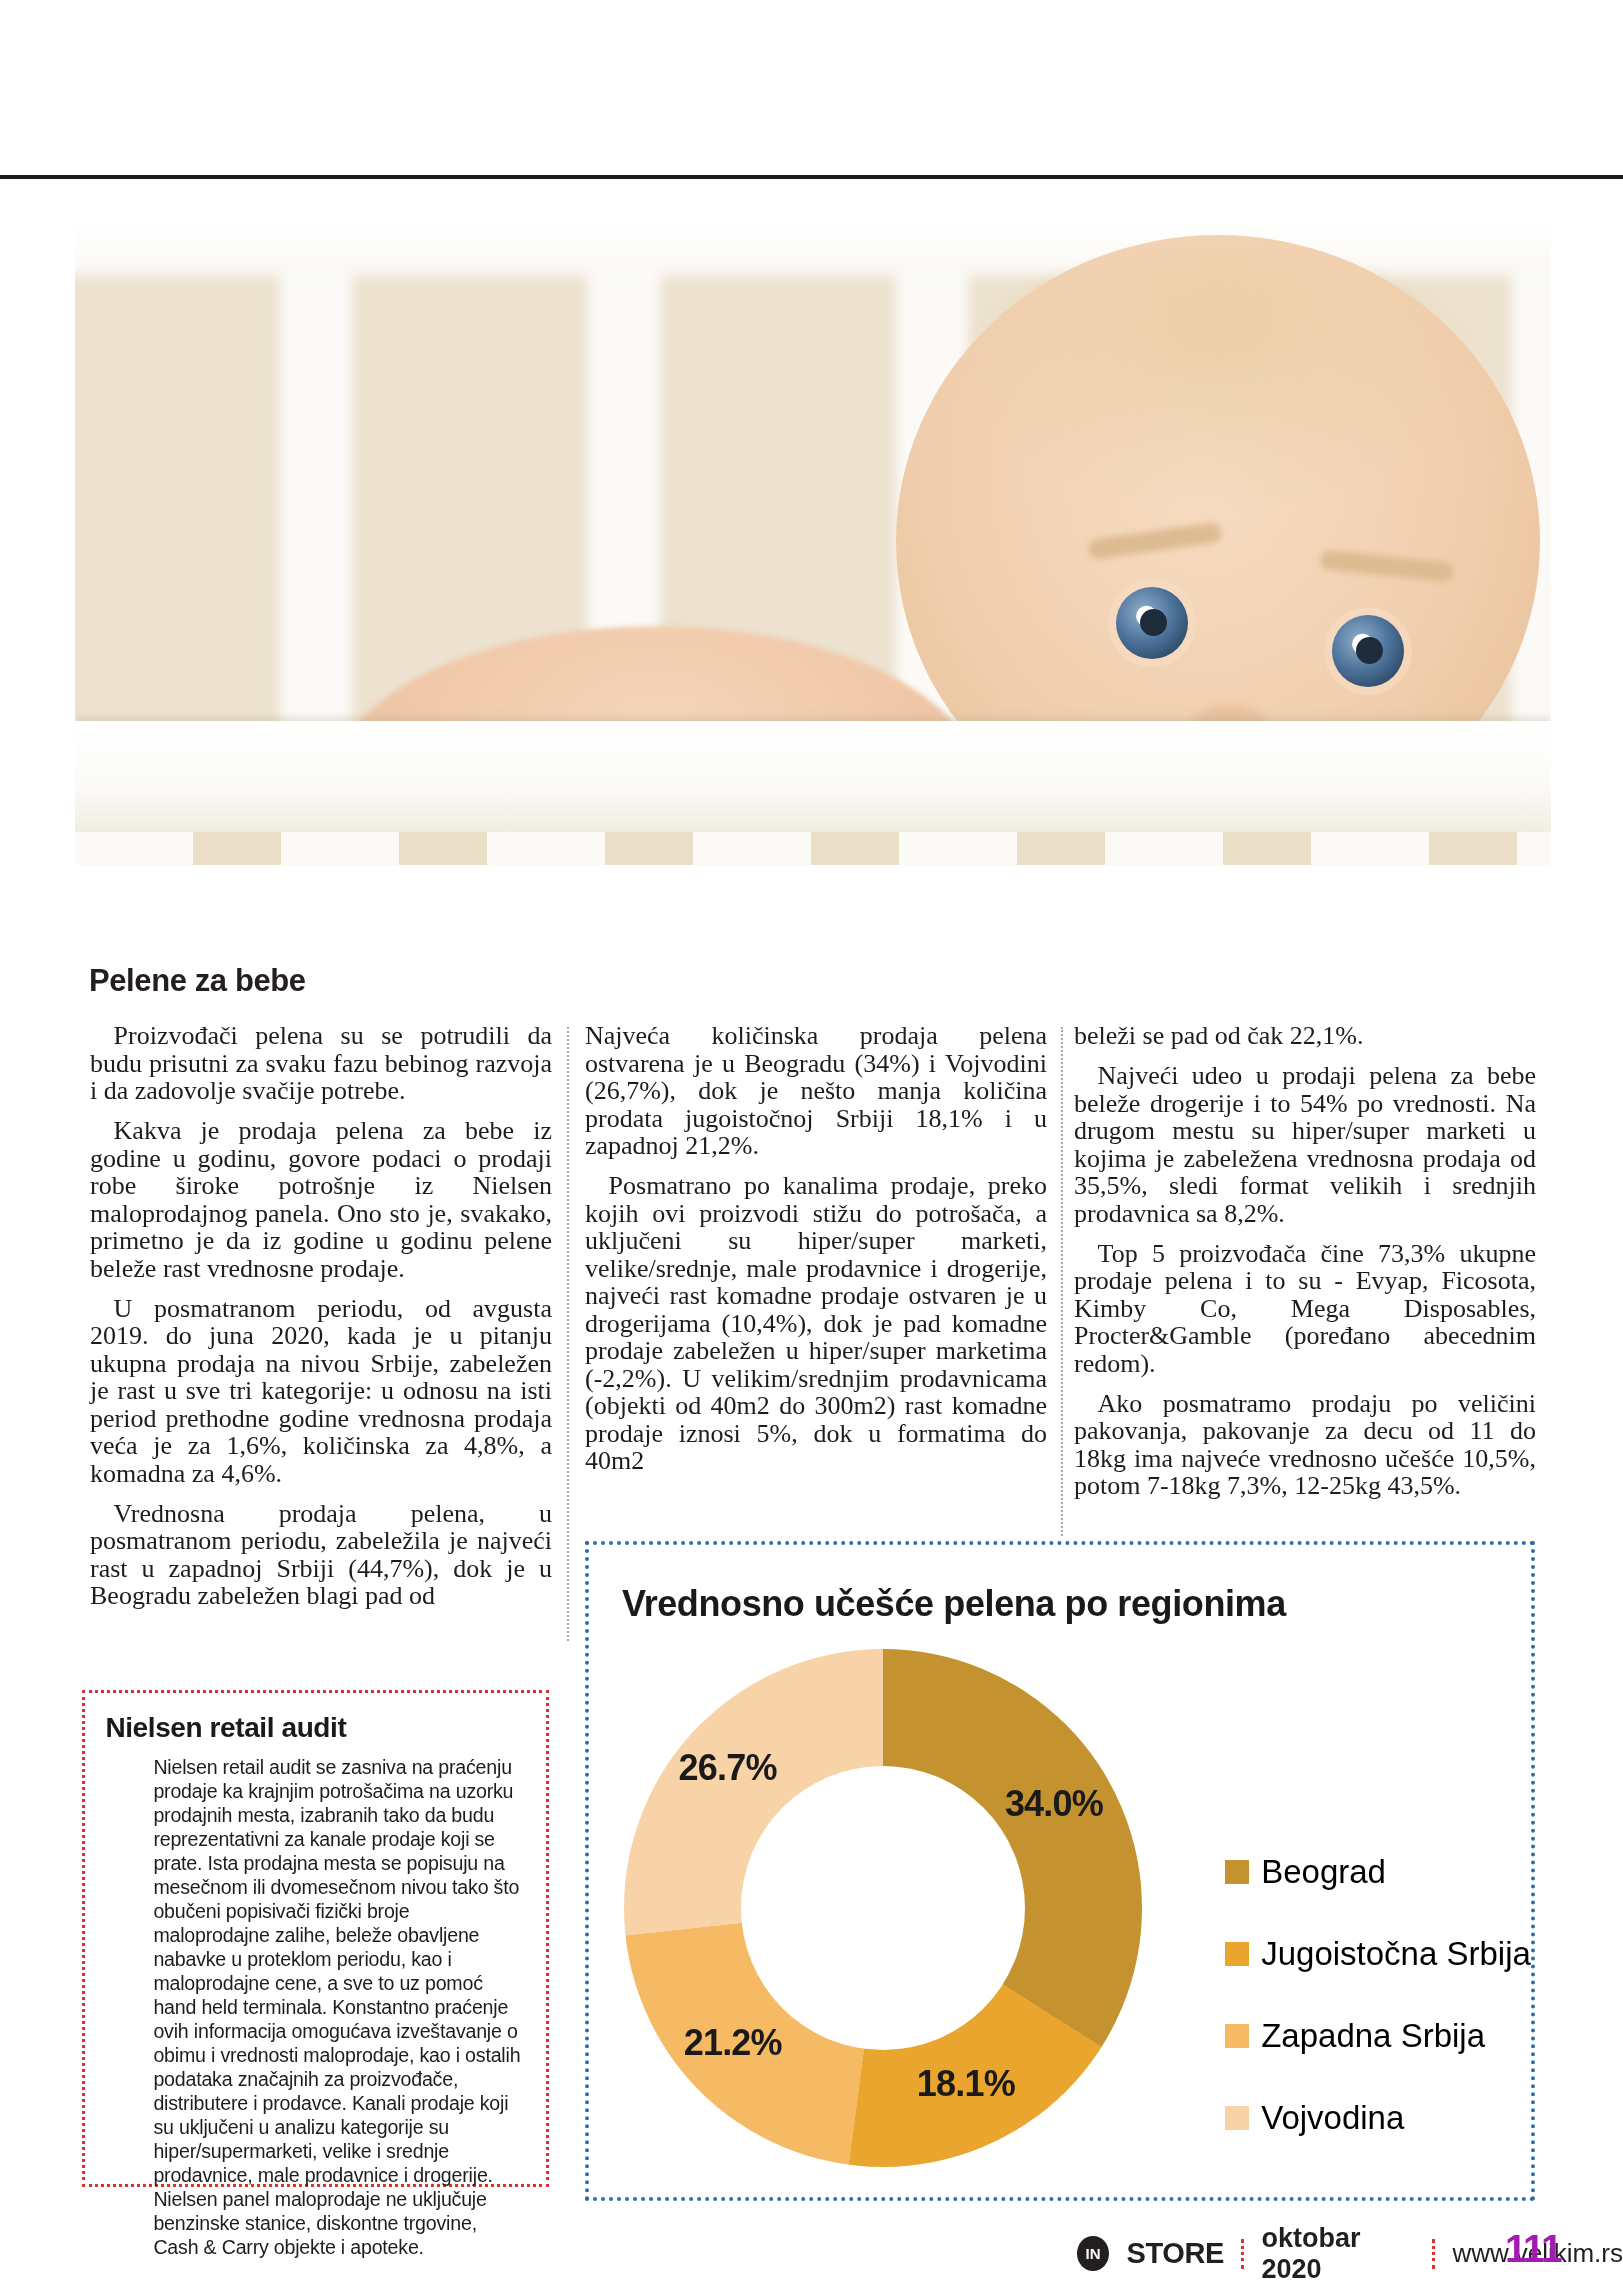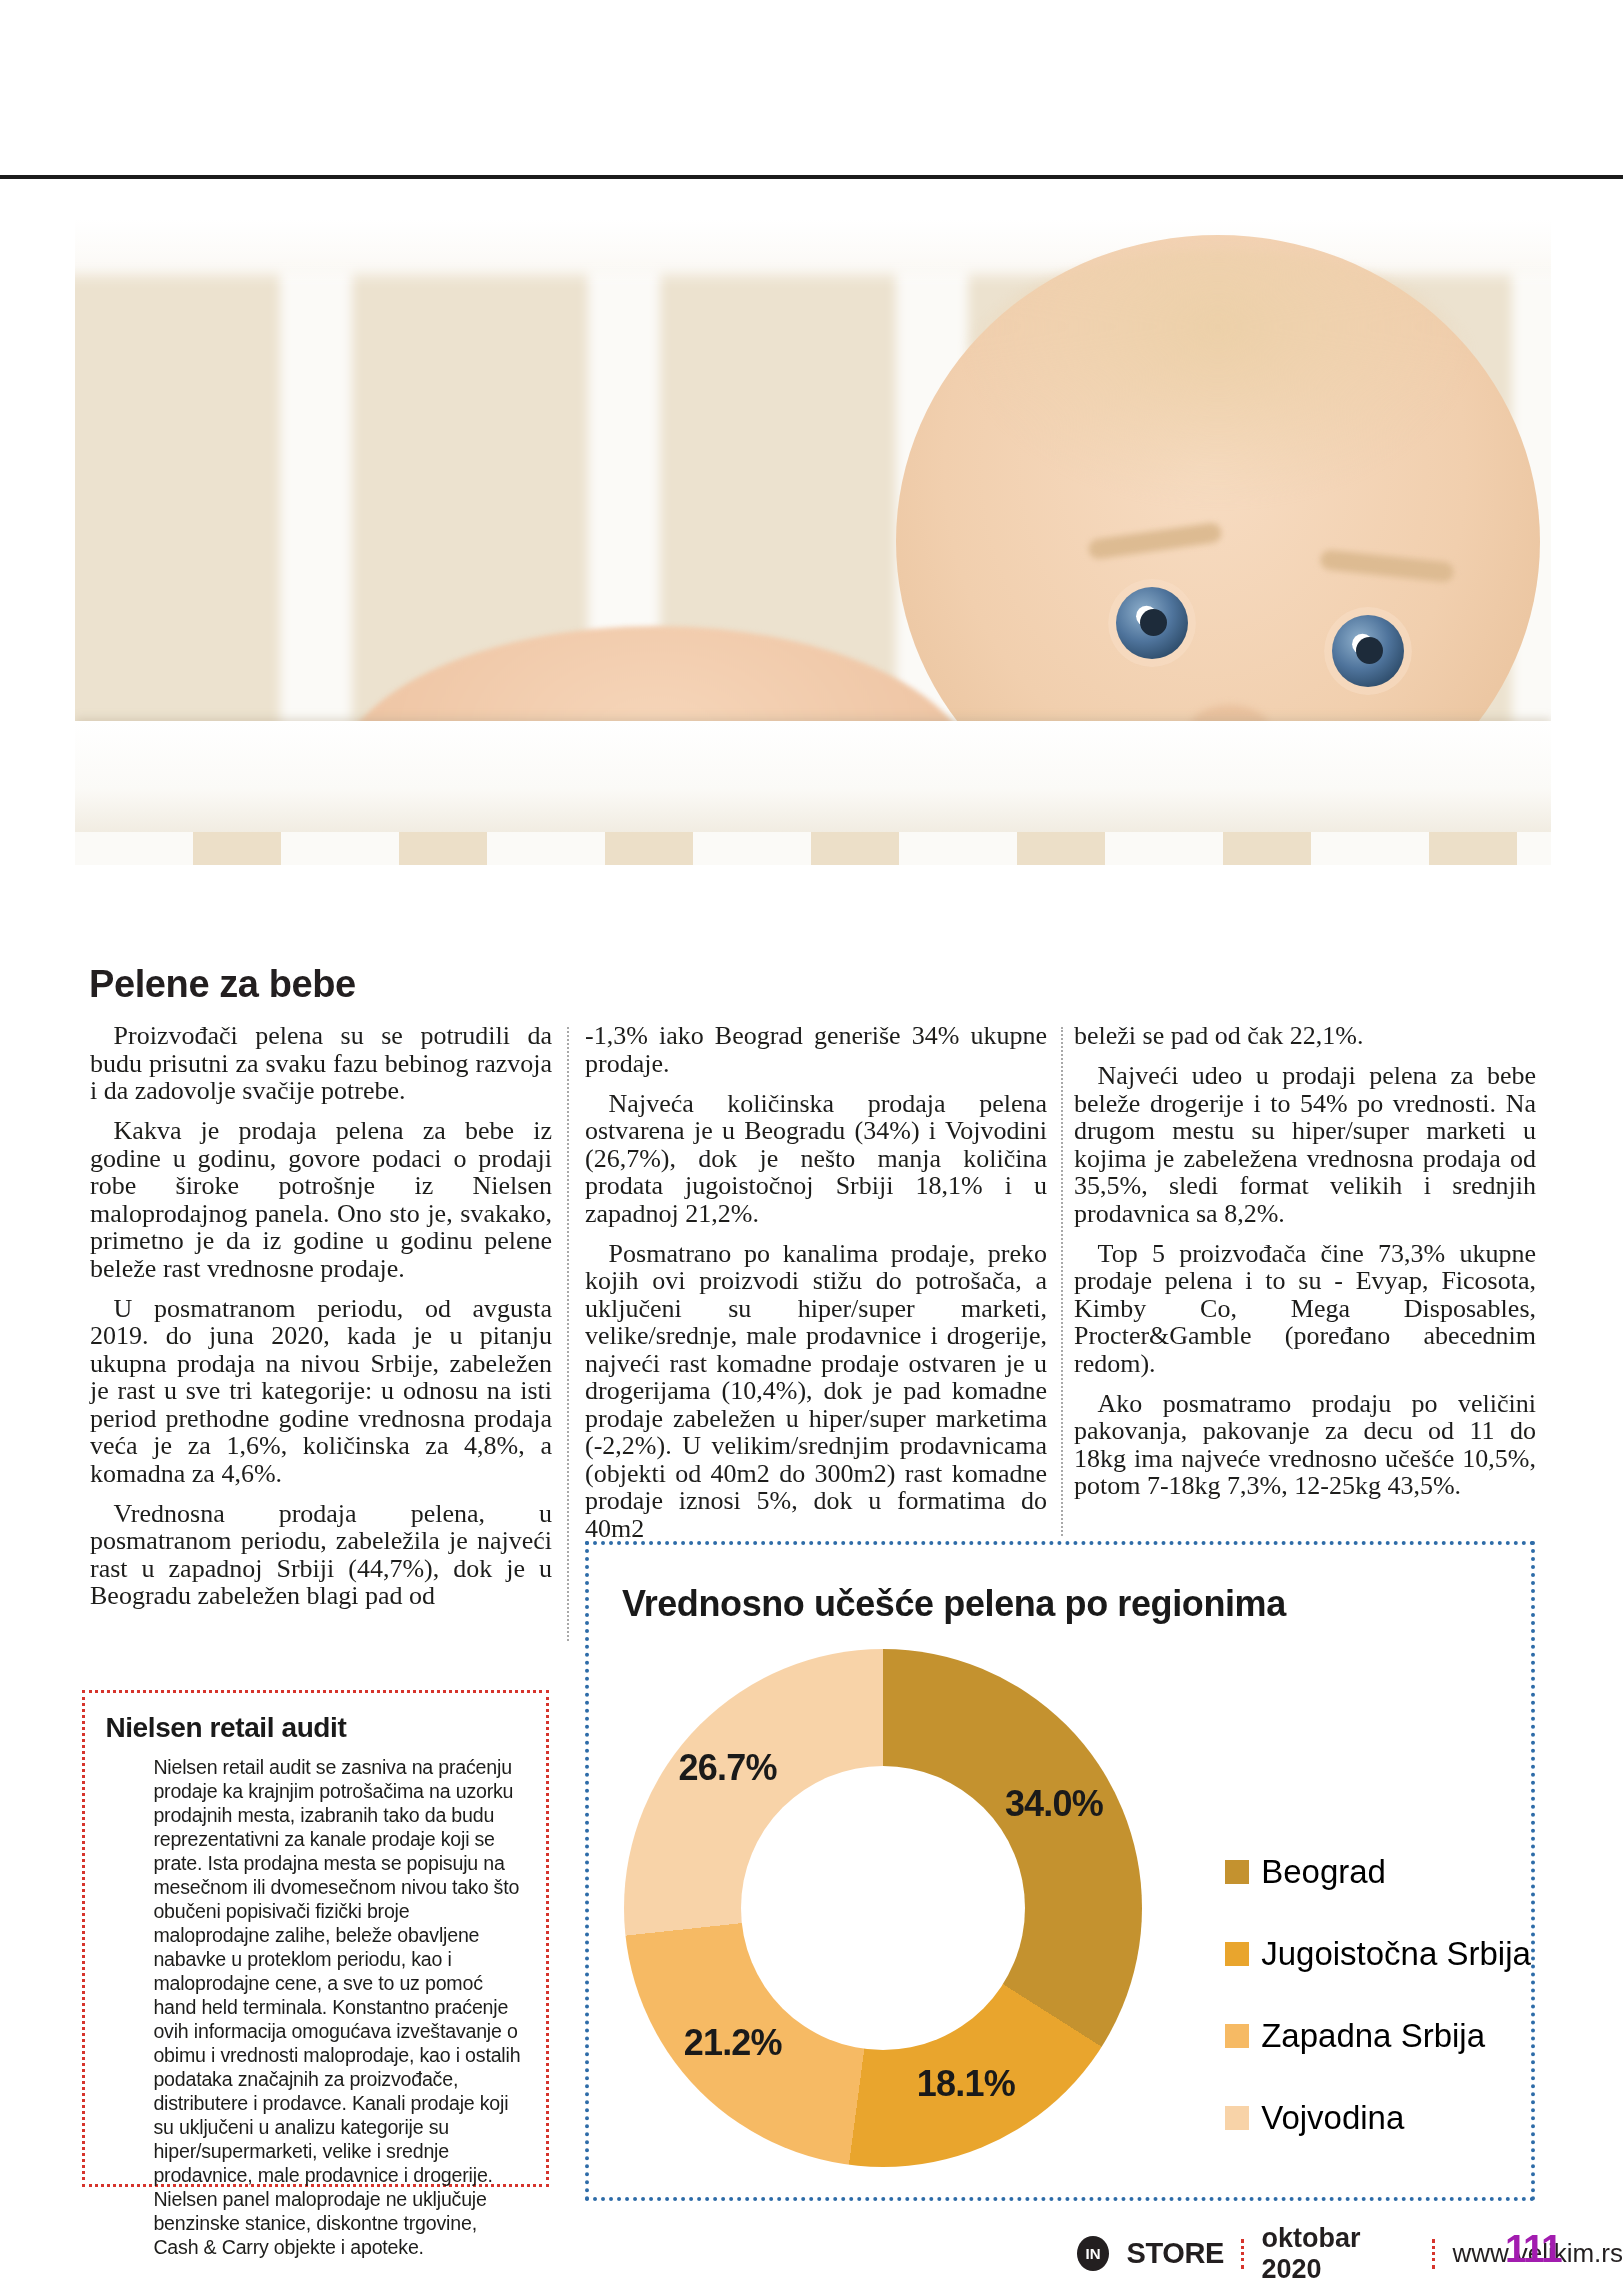--- a/index.html
+++ b/index.html
@@ -79,21 +79,21 @@
   .front-slats{
     position:absolute;left:0;top:614px;width:1476px;height:33px;
     background:repeating-linear-gradient(90deg,
       #fbfaf7 0 118px,#ecdfc8 118px 206px);
   }
 
   
   .headline{
     position:absolute;left:89px;top:963px;
     font-family:"Liberation Sans", sans-serif;
-    font-size:38px;font-weight:bold;color:#231f20;letter-spacing:-0.4px;
+    font-size:31px;font-weight:bold;color:#231f20;letter-spacing:-0.4px;
   }
   .text-col{
     position:absolute;top:1022px;width:462px;
     font-size:26px;line-height:27.5px;text-align:justify;color:#1d1d1b;
   }
   .col-1{left:90px;}
   .col-2{left:585px;}
   .col-3{left:1074px;}
   .text-col p{margin:0 0 12.6px 0;text-indent:23.6px;}
   .text-col.continuation p:first-child{text-indent:0;}
@@ -204,21 +204,20 @@
   <div class="headline">Pelene za bebe</div>
 
   <div class="text-col col-1">
       <p>Proizvođači pelena su se potrudili da budu prisutni za svaku fazu bebinog razvoja i da zadovolje svačije potrebe.</p>
       <p>Kakva je prodaja pelena za bebe iz godine u godinu, govore podaci o prodaji robe široke potrošnje iz Nielsen maloprodajnog panela. Ono sto je, svakako, primetno je da iz godine u godinu pelene beleže rast vrednosne prodaje.</p>
       <p>U posmatranom periodu, od avgusta 2019. do juna 2020, kada je u pitanju ukupna prodaja na nivou Srbije, zabeležen je rast u sve tri kategorije: u odnosu na isti period prethodne godine vrednosna prodaja veća je za 1,6%, količinska za 4,8%, a komadna za 4,6%.</p>
       <p>Vrednosna prodaja pelena, u posmatranom periodu, zabeležila je najveći rast u zapadnoj Srbiji (44,7%), dok je u Beogradu zabeležen blagi pad od</p>
     </div>
   <div class="col-divider divider-1"></div>
   <div class="text-col col-2 continuation">
-      <p>-1,3% iako Beograd generiše 34% ukupne prodaje.</p>
       <p>Najveća količinska prodaja pelena ostvarena je u Beogradu (34%) i Vojvodini (26,7%), dok je nešto manja količina prodata jugoistočnoj Srbiji 18,1% i u zapadnoj 21,2%.</p>
       <p>Posmatrano po kanalima prodaje, preko kojih ovi proizvodi stižu do potrošača, a uključeni su hiper/super marketi, velike/srednje, male prodavnice i drogerije, najveći rast komadne prodaje ostvaren je u drogerijama (10,4%), dok je pad komadne prodaje zabeležen u hiper/super marketima (-2,2%). U velikim/srednjim prodavnicama (objekti od 40m2 do 300m2) rast komadne prodaje iznosi 5%, dok u formatima do 40m2</p>
     </div>
   <div class="col-divider divider-2"></div>
   <div class="text-col col-3 continuation">
       <p>beleži se pad od čak 22,1%.</p>
       <p>Najveći udeo u prodaji pelena za bebe beleže drogerije i to 54% po vrednosti. Na drugom mestu su hiper/super marketi u kojima je zabeležena vrednosna prodaja od 35,5%, sledi format velikih i srednjih prodavnica sa 8,2%.</p>
       <p>Top 5 proizvođača čine 73,3% ukupne prodaje pelena i to su - Evyap, Ficosota, Kimby Co, Mega Disposables, Procter&amp;Gamble (poređano abecednim redom).</p>
       <p>Ako posmatramo prodaju po veličini pakovanja, pakovanje za decu od 11 do 18kg ima najveće vrednosno učešće 10,5%, potom 7-18kg 7,3%, 12-25kg 43,5%.</p>
     </div>

